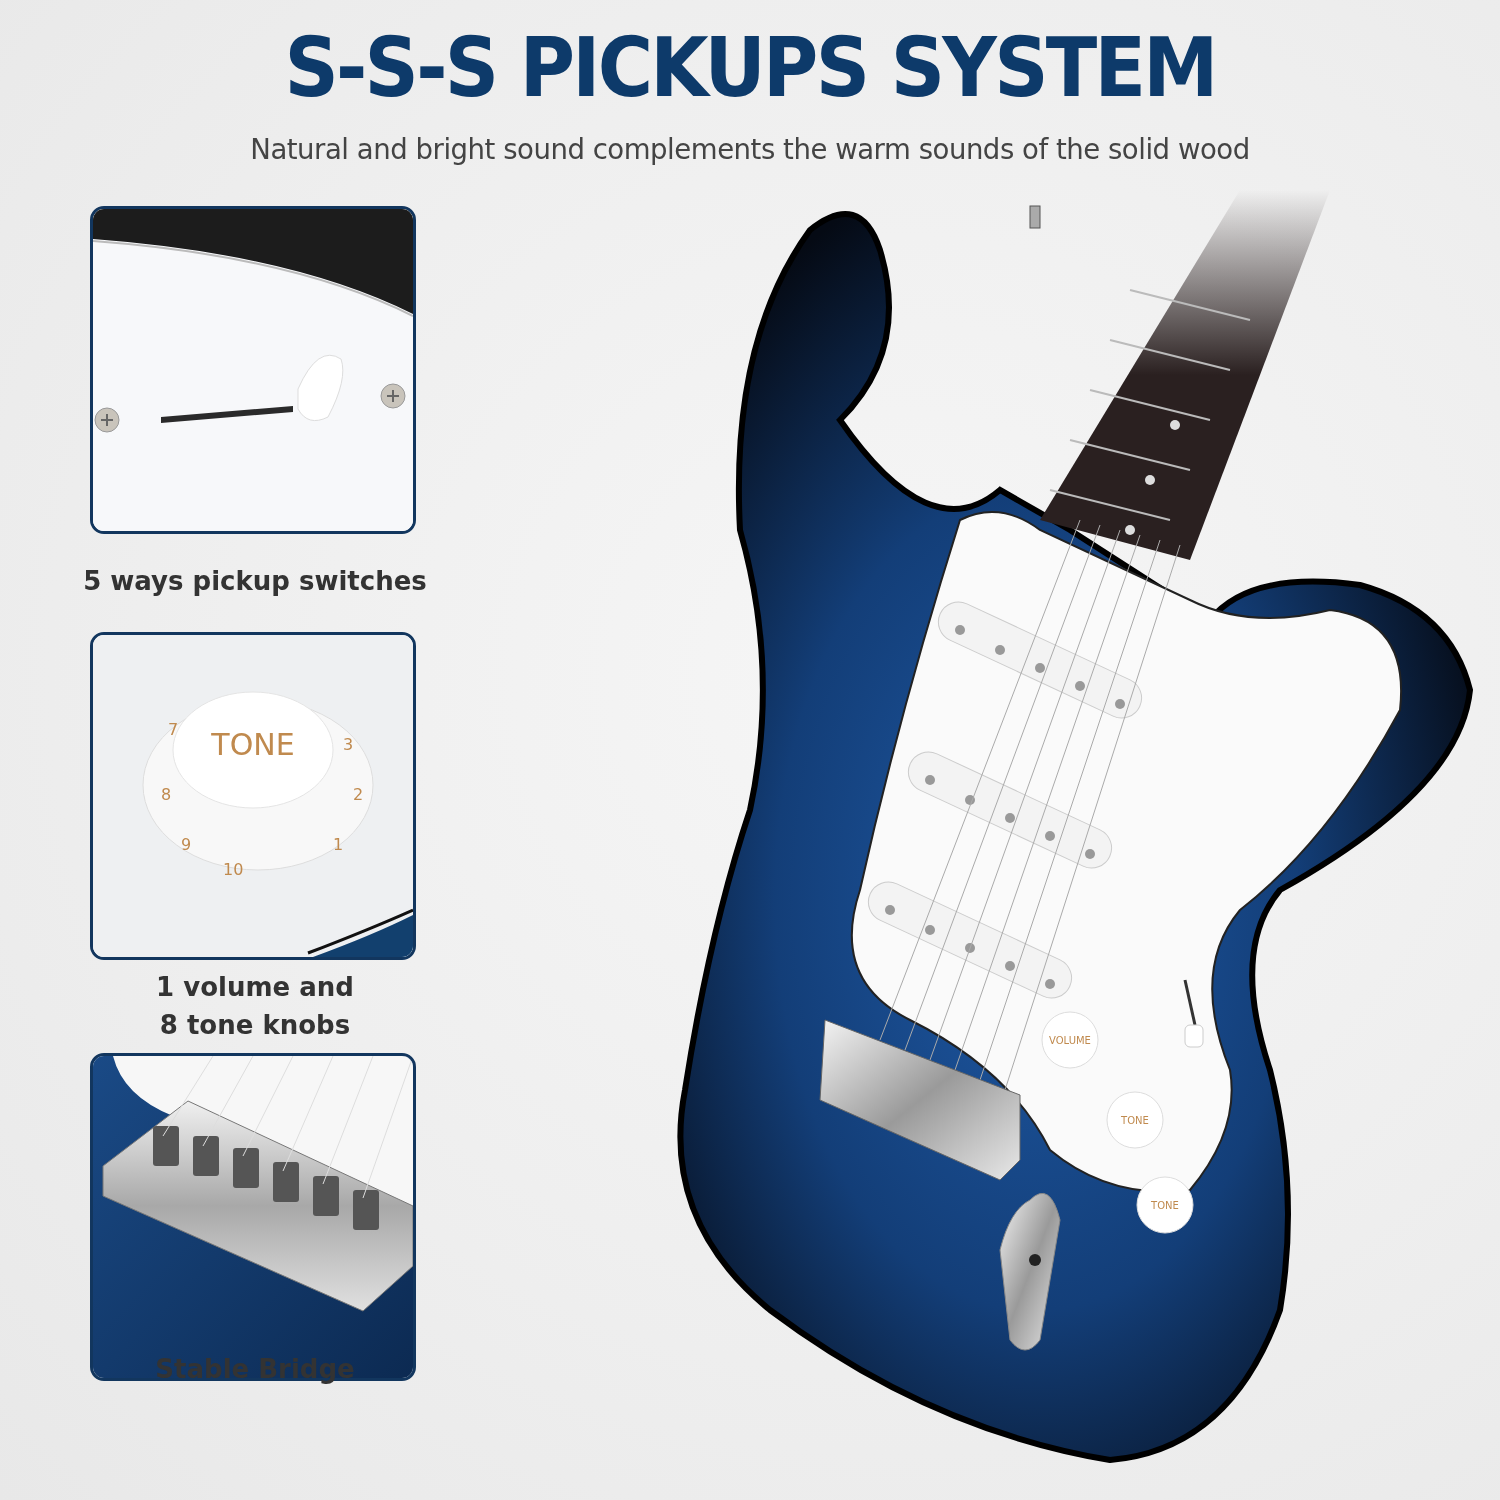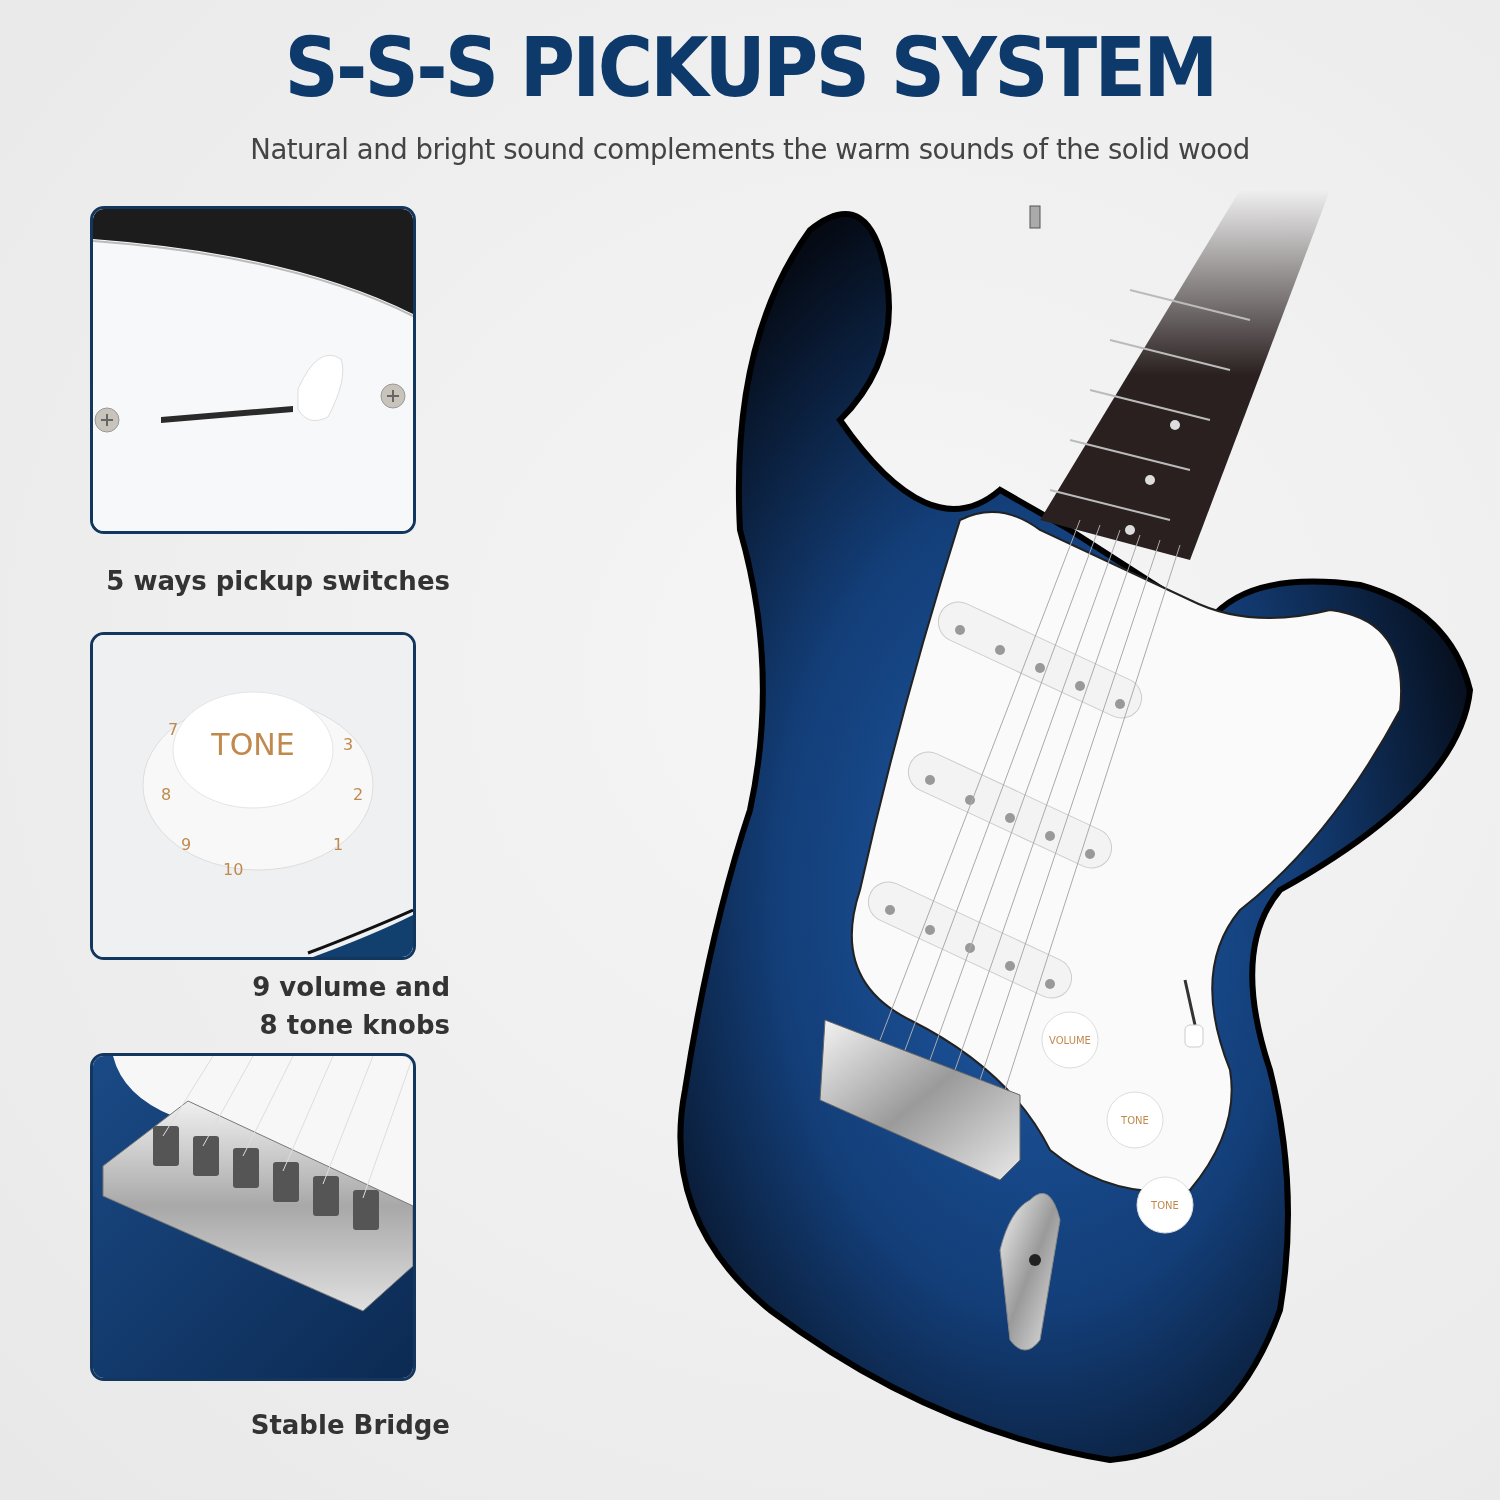--- a/index.html
+++ b/index.html
@@ -16,21 +16,21 @@
   .subtitle {
     position:absolute; left:0; top:132px; width:1500px; text-align:center;
     font-family:"DejaVu Sans", sans-serif; font-size:29px; color:#444;
     letter-spacing:-0.5px; transform:scaleX(0.95);
   }
   .card {
     position:absolute; left:90px; width:326px; border:3px solid #12365e;
     border-radius:14px; overflow:hidden; box-sizing:border-box; background:#fff;
   }
   .caption {
-    position:absolute; left:60px; width:390px; text-align:right;
+    position:absolute; left:60px; width:390px; text-align:center;
     font-family:"DejaVu Sans", sans-serif; font-weight:bold; font-size:26px;
     color:#333; line-height:38px;
   }
   .guitar { position:absolute; left:630px; top:190px; width:870px; height:1310px; }
 </style>
 </head>
 <body>
 
 <div class="title">S-S-S PICKUPS SYSTEM</div>
 <div class="subtitle">Natural and bright sound complements the warm sounds of the solid wood</div>
@@ -63,21 +63,21 @@
       <text x="130" y="240">10</text>
         <text x="240" y="215">1</text>
         <text x="260" y="165">2</text>
         <text x="250" y="115">3</text>
     </g>
     <path d="M220 322 Q280 300 320 280 V322 Z" fill="#12406e"></path>
     <path d="M215 318 Q275 295 320 275" stroke="#111" stroke-width="3" fill="none"></path>
   </svg>
 </div>
 <div class="caption" style="top:968px;">
-  <div>9 volume and</div>
+  <div>1 volume and</div>
   <div>8 tone knobs</div>
 </div>
 
 <div class="card" style="top:1053px;height:328px;">
   <svg width="320" height="322" viewBox="0 0 320 322">
     <defs>
       <linearGradient id="bb" x1="0" y1="0" x2="1" y2="1">
         <stop offset="0" stop-color="#1a4a86"></stop>
           <stop offset="1" stop-color="#0c2a52"></stop>
       </linearGradient>
@@ -101,21 +101,21 @@
     <g stroke="#ddd" stroke-width="1">
       <line x1="120" y1="0" x2="70" y2="80"></line>
         <line x1="160" y1="0" x2="110" y2="90"></line>
       <line x1="200" y1="0" x2="150" y2="100"></line>
         <line x1="240" y1="0" x2="190" y2="115"></line>
       <line x1="280" y1="0" x2="230" y2="128"></line>
         <line x1="320" y1="0" x2="270" y2="142"></line>
     </g>
   </svg>
 </div>
-<div class="caption" style="top:1406px;">Stable Bridge</div>
+<div class="caption" style="top:1350px;">Stable Bridge</div>
 
 <svg class="guitar" viewBox="0 0 870 1310">
   <defs>
     <radialGradient id="burst" cx="0.45" cy="0.55" r="0.6">
       <stop offset="0" stop-color="#1f5aa6"></stop>
         <stop offset="0.55" stop-color="#133e78"></stop>
         <stop offset="1" stop-color="#050a14"></stop>
     </radialGradient>
     <linearGradient id="neckfade" x1="0" y1="1" x2="0" y2="0">
       <stop offset="0.5" stop-color="#2a2020"></stop>

